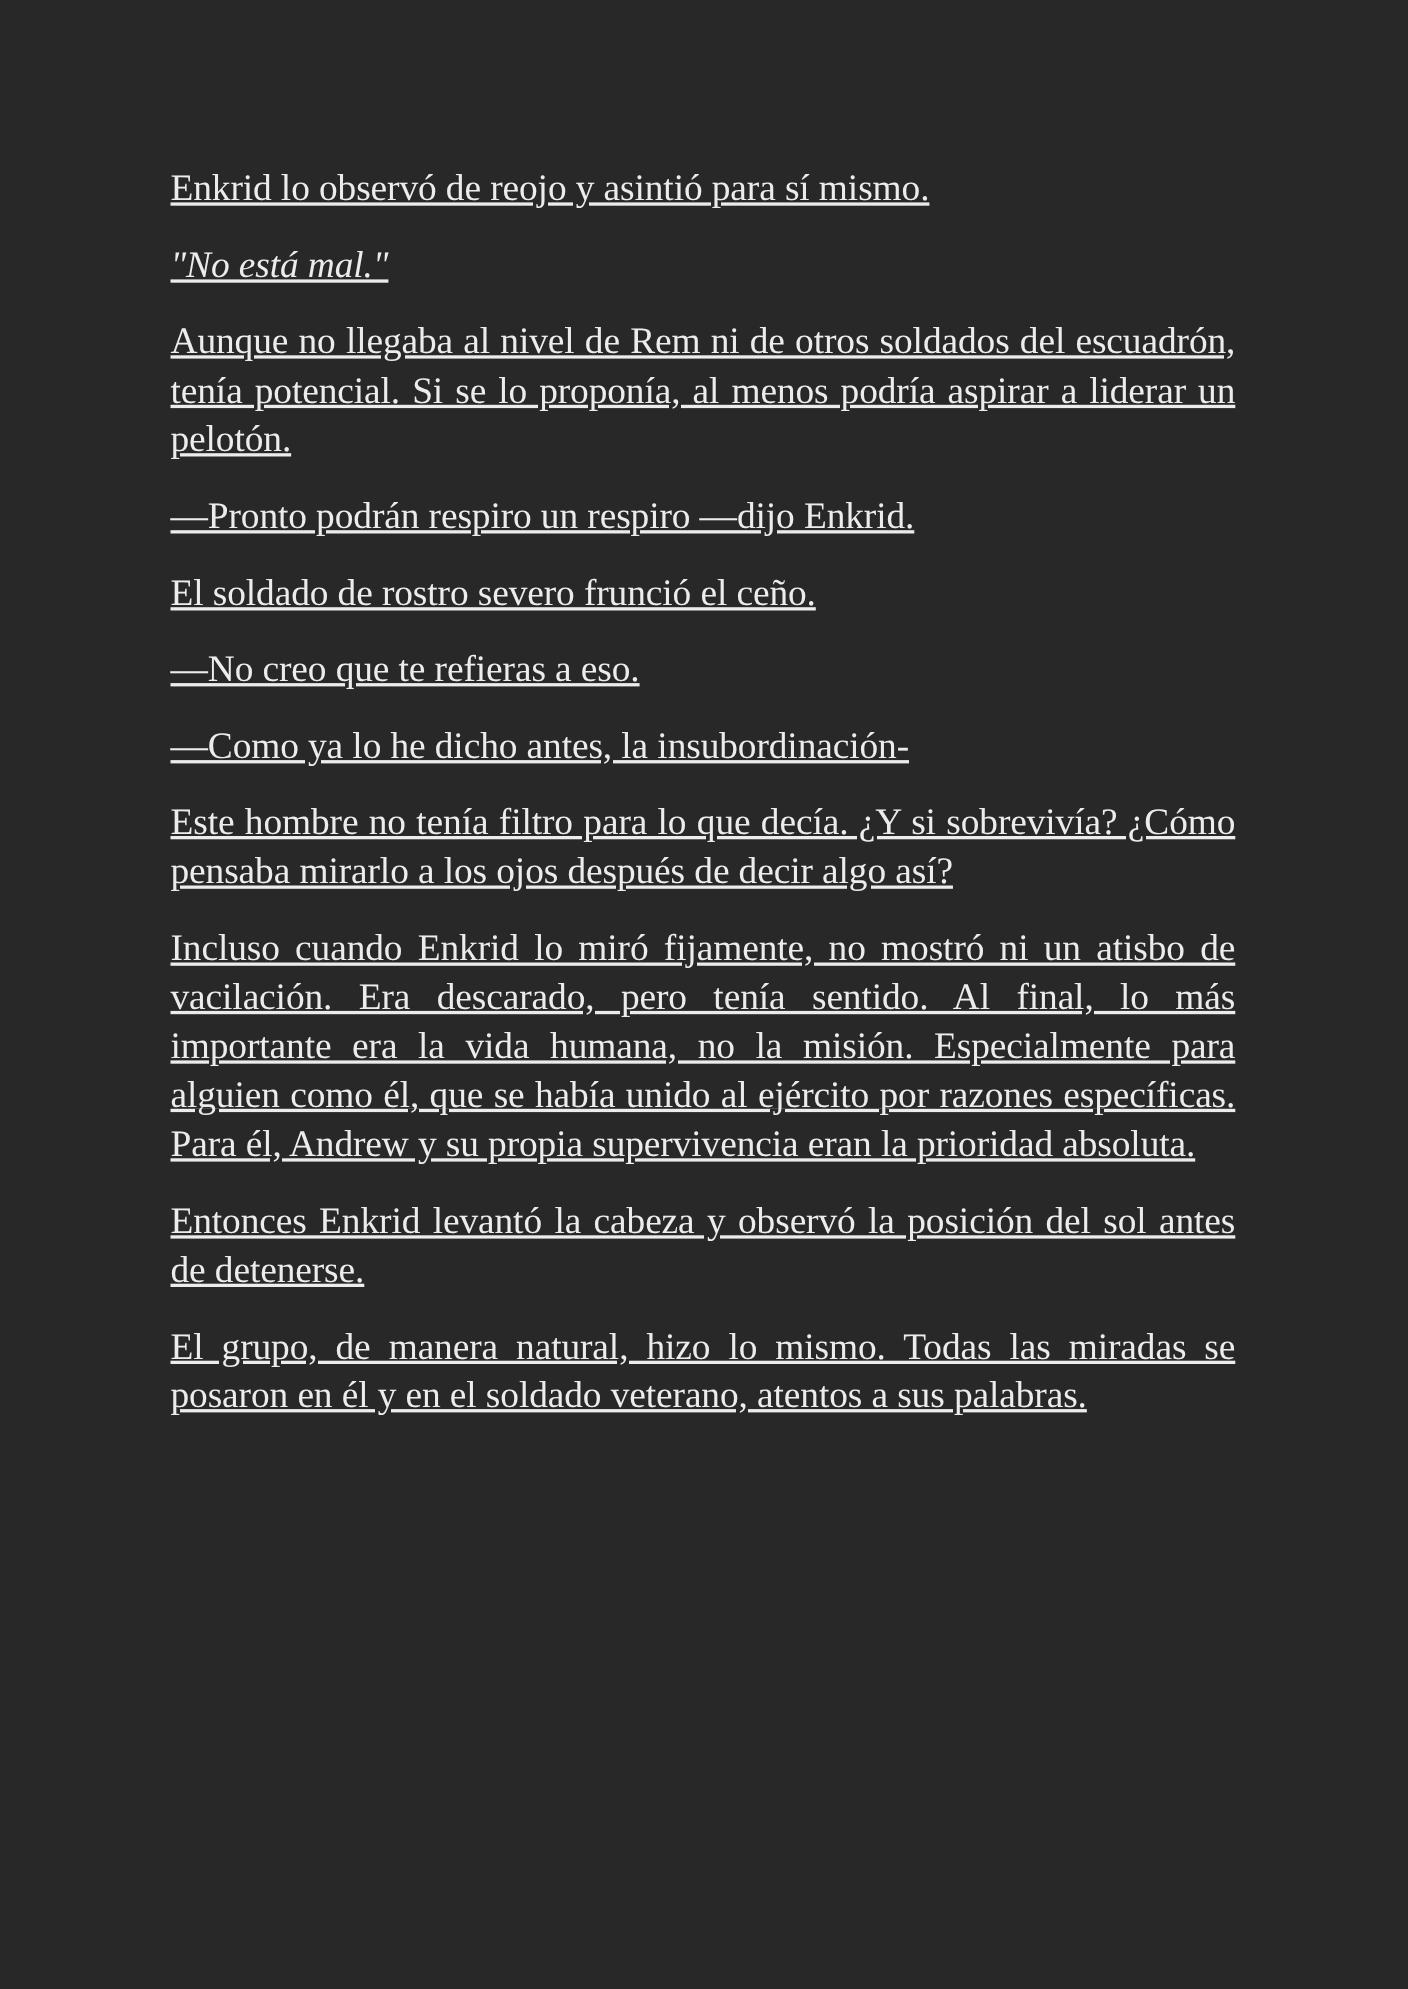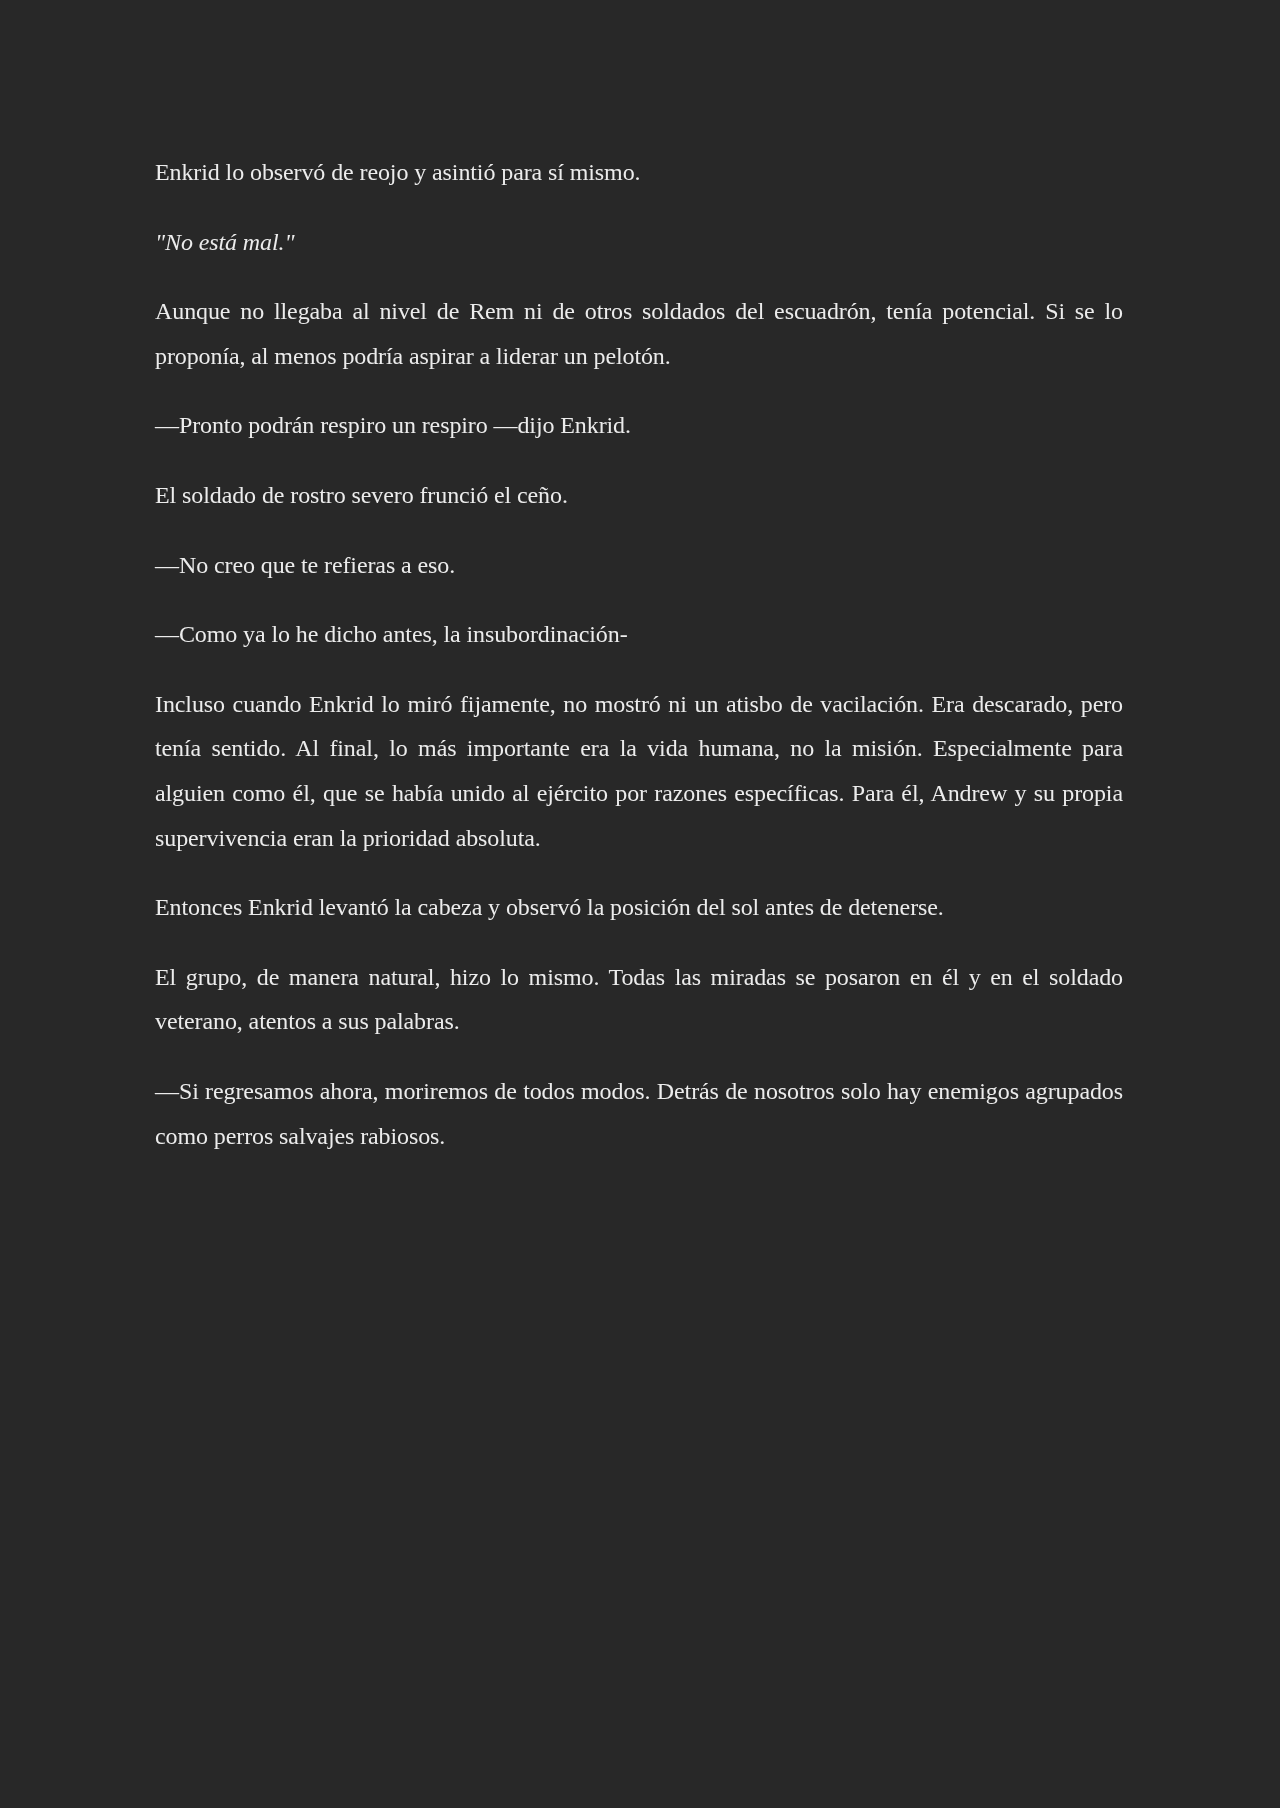--- a/index.html
+++ b/index.html
@@ -14,42 +14,43 @@
       position: relative;
     }
     .page {
       position: absolute;
       left: 155px;
       top: 150px;
       width: 968px;
     }
     .para {
       font-family: "Liberation Serif", "DejaVu Serif", serif;
-      font-size: 24px;
+      font-size: 34px;
       line-height: 44.6px;
       color: #ececec;
       text-align: justify;
       margin: 0 0 25px 0;
       letter-spacing: -0.1px;
+      text-decoration: underline;
     }
     .para.italic {
       font-style: italic;
     }
     .para.last-line-left {
       text-align-last: left;
     }
   </style>
 </head>
 <body>
 
 <main class="page">
   <p class="para last-line-left">Enkrid lo observó de reojo y asintió para sí mismo.</p>
   <p class="para italic last-line-left">"No está mal."</p>
   <p class="para last-line-left">Aunque no llegaba al nivel de Rem ni de otros soldados del escuadrón, tenía potencial. Si se lo proponía, al menos podría aspirar a liderar un pelotón.</p>
   <p class="para last-line-left">—Pronto podrán respiro un respiro —dijo Enkrid.</p>
   <p class="para last-line-left">El soldado de rostro severo frunció el ceño.</p>
   <p class="para last-line-left">—No creo que te refieras a eso.</p>
   <p class="para last-line-left">—Como ya lo he dicho antes, la insubordinación-</p>
+  <p class="para last-line-left">Este hombre no tenía filtro para lo que decía. ¿Y si sobrevivía? ¿Cómo pensaba mirarlo a los ojos después de decir algo así?</p>
   <p class="para last-line-left">Incluso cuando Enkrid lo miró fijamente, no mostró ni un atisbo de vacilación. Era descarado, pero tenía sentido. Al final, lo más importante era la vida humana, no la misión. Especialmente para alguien como él, que se había unido al ejército por razones específicas. Para él, Andrew y su propia supervivencia eran la prioridad absoluta.</p>
   <p class="para last-line-left">Entonces Enkrid levantó la cabeza y observó la posición del sol antes de detenerse.</p>
   <p class="para last-line-left">El grupo, de manera natural, hizo lo mismo. Todas las miradas se posaron en él y en el soldado veterano, atentos a sus palabras.</p>
-  <p class="para last-line-left">—Si regresamos ahora, moriremos de todos modos. Detrás de nosotros solo hay enemigos agrupados como perros salvajes rabiosos.</p>
 </main>
 
 </body></html>

